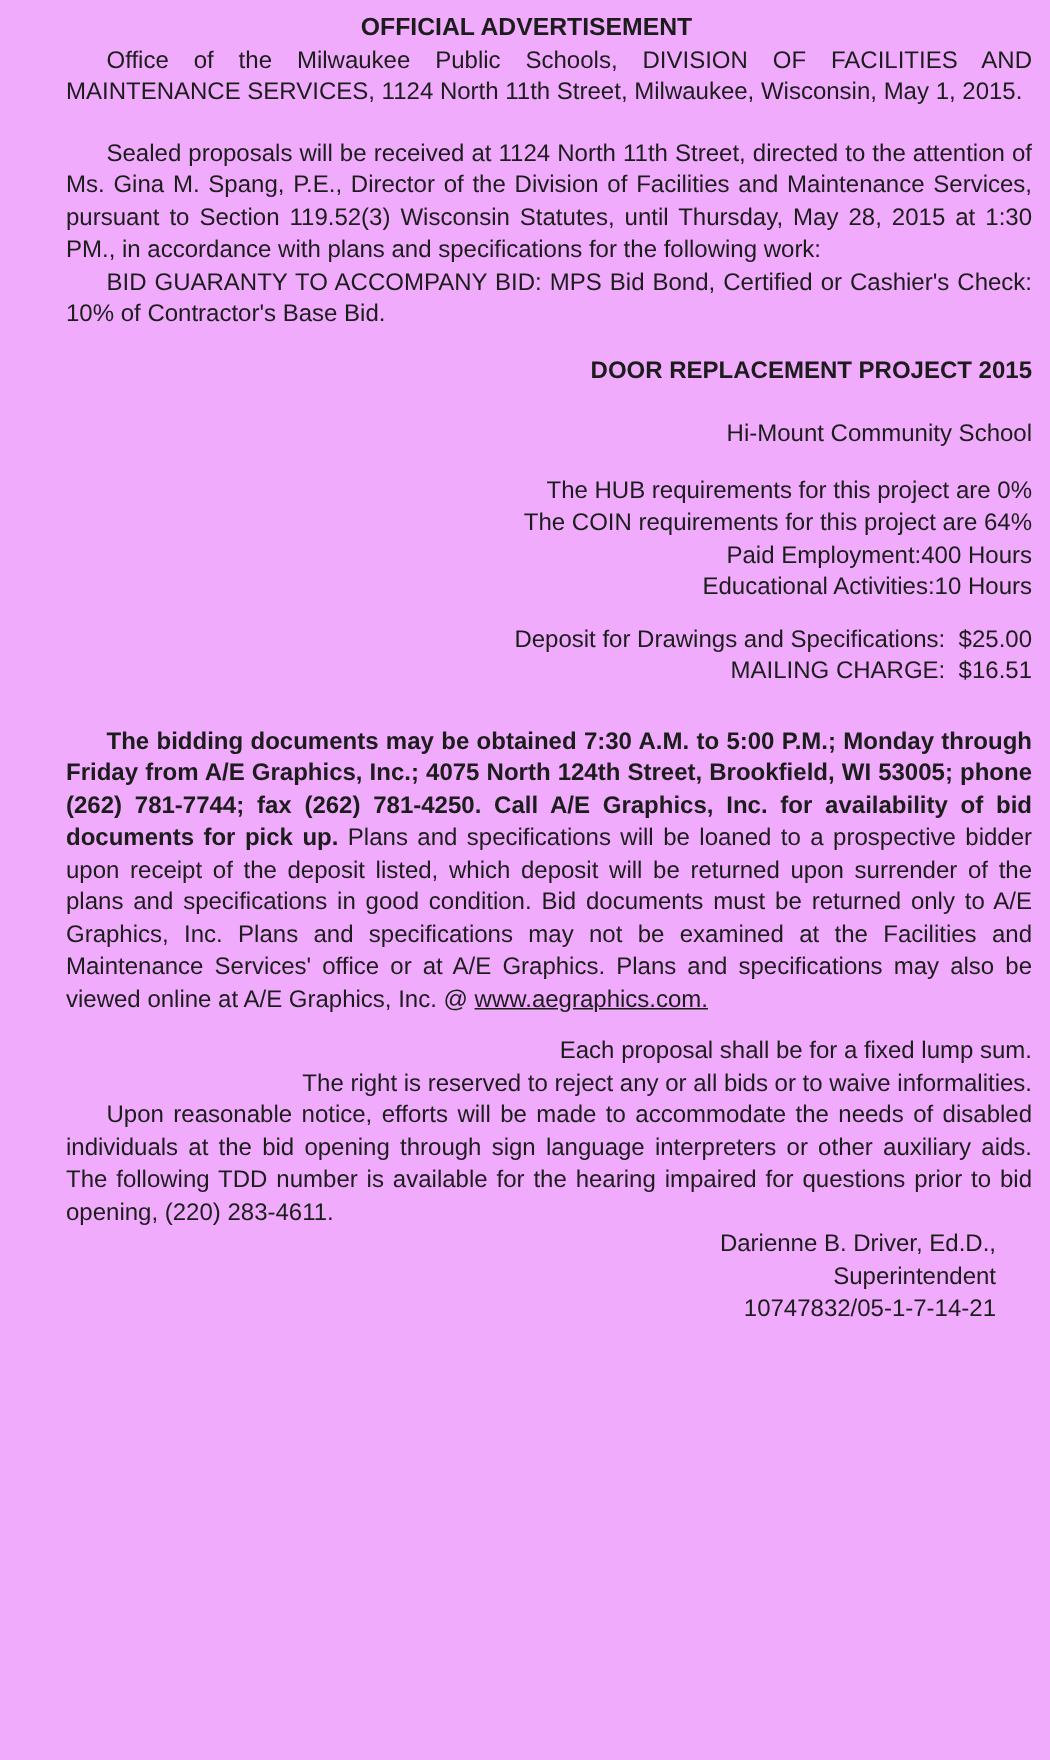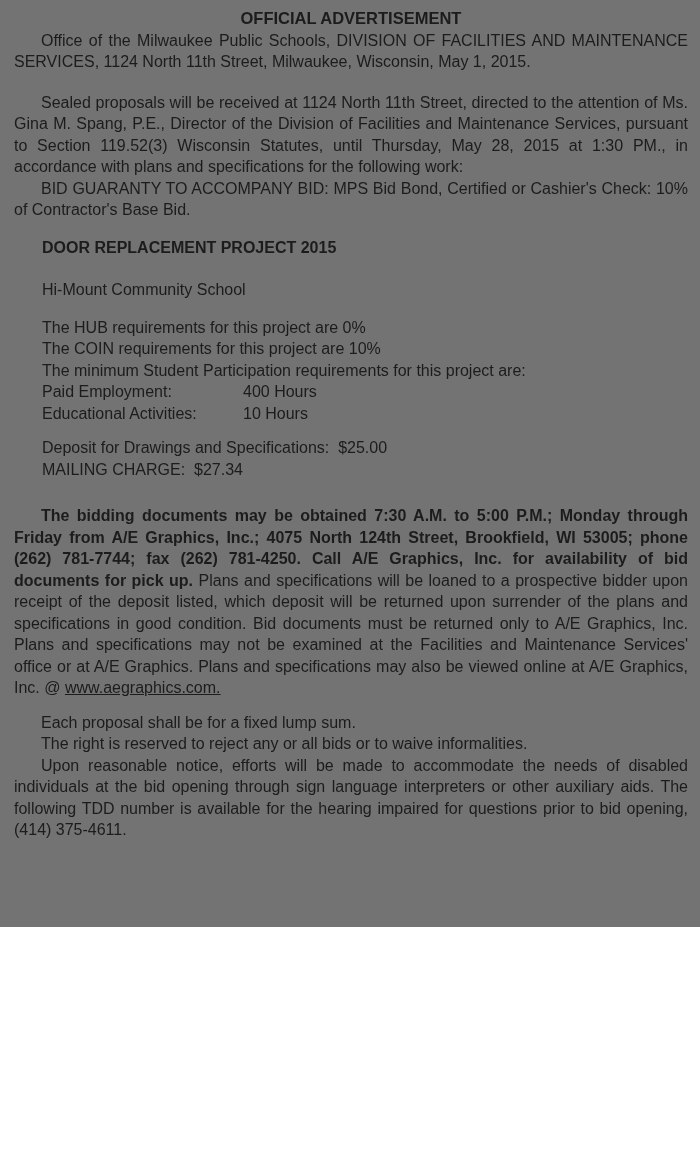--- a/index.html
+++ b/index.html
@@ -1,30 +1,30 @@
 <!DOCTYPE html>
 <html><head>
 <meta charset="utf-8">
 <style>
   html, body { margin:0; padding:0; background:#ffffff; }
   .page {
     position:relative;
-    width:700px; height:927px;
+    width:700px; height:1173px;
     box-sizing:border-box;
     padding:8px 12px 0 14px;
-    background:#737373;
+    background:#f0abfc;
     color:#1c1c1c;
     font-family:"Liberation Sans", sans-serif;
     font-size:16px;
     line-height:21.5px;
     overflow:hidden;
   }
-  p { margin:0; }
+  p { margin:0;text-align:right; }
   .center-title { text-align:center; font-weight:bold; font-size:16.5px; }
-  .jp { text-align:justify; }
+  .jp { text-align:justify;margin-left:30px; }
   .indent { text-indent:27px; }
   .bold { font-weight:bold; }
   .block { margin-left:28px; }
   .pre { white-space:pre-wrap; }
   .req-row .req-label { display:inline-block; width:201px; }
   .url { text-decoration:underline; }
   .sig-block { text-align:right; padding-right:24px; }
   .gap19 { height:19px; }
   .gap16 { height:16px; }
   .gap21 { height:21px; }
@@ -52,41 +52,45 @@
   <div class="gap21"></div>
 
   <div class="block">
     <p>Hi-Mount Community School</p>
   </div>
 
   <div class="gap16"></div>
 
   <div class="block">
     <p>The HUB requirements for this project are 0%</p>
-    <p>The COIN requirements for this project are 10%</p>
-    <p>The minimum Student Participation requirements for this project are:</p>
+    <p>The COIN requirements for this project are 64%</p>
     <p class="req-row">
       <span class="req-label">Paid Employment:</span><span>400 Hours</span>
     </p>
     <p class="req-row">
       <span class="req-label">Educational Activities:</span><span>10 Hours</span>
     </p>
   </div>
 
   <div class="gap13"></div>
 
   <div class="block">
     <p class="pre">Deposit for Drawings and Specifications:  $25.00</p>
-    <p class="pre">MAILING CHARGE:  $27.34</p>
+    <p class="pre">MAILING CHARGE:  $16.51</p>
   </div>
 
   <div class="gap25"></div>
 
   <p class="jp indent"><span class="bold">The bidding documents may be obtained 7:30 A.M. to 5:00 P.M.; Monday through Friday from A/E Graphics, Inc.; 4075 North 124th Street, Brookfield, WI 53005; phone (262) 781-7744; fax (262) 781-4250.  Call A/E Graphics, Inc. for availability of bid documents for pick up.</span><span> Plans and specifications will be loaned to a prospective bidder upon receipt of the deposit listed, which deposit will be returned upon surrender of the plans and specifications in good condition.  Bid documents must be returned only to A/E Graphics, Inc.  Plans and specifications may not be examined at the Facilities and Maintenance Services' office or at A/E Graphics.  Plans and specifications may also be viewed online at A/E Graphics, Inc. @ </span><span class="url">www.aegraphics.com.</span></p>
 
   <div class="gap13"></div>
 
   <p class="indent">Each proposal shall be for a fixed lump sum.</p>
   <p class="indent">The right is reserved to reject any or all bids or to waive informalities.</p>
-  <p class="jp indent">Upon reasonable notice, efforts will be made to accommodate the needs of disabled individuals at the bid opening through sign language interpreters or other auxiliary aids.  The following TDD number is available for the hearing impaired for questions prior to bid opening, (414) 375-4611.</p>
+  <p class="jp indent">Upon reasonable notice, efforts will be made to accommodate the needs of disabled individuals at the bid opening through sign language interpreters or other auxiliary aids.  The following TDD number is available for the hearing impaired for questions prior to bid opening, (220) 283-4611.</p>
 
+  <div class="sig-block">
+    <p>Darienne B. Driver, Ed.D.,</p>
+    <p>Superintendent</p>
+    <p>10747832/05-1-7-14-21</p>
+  </div>
 
 </div>
 
 </body></html>

